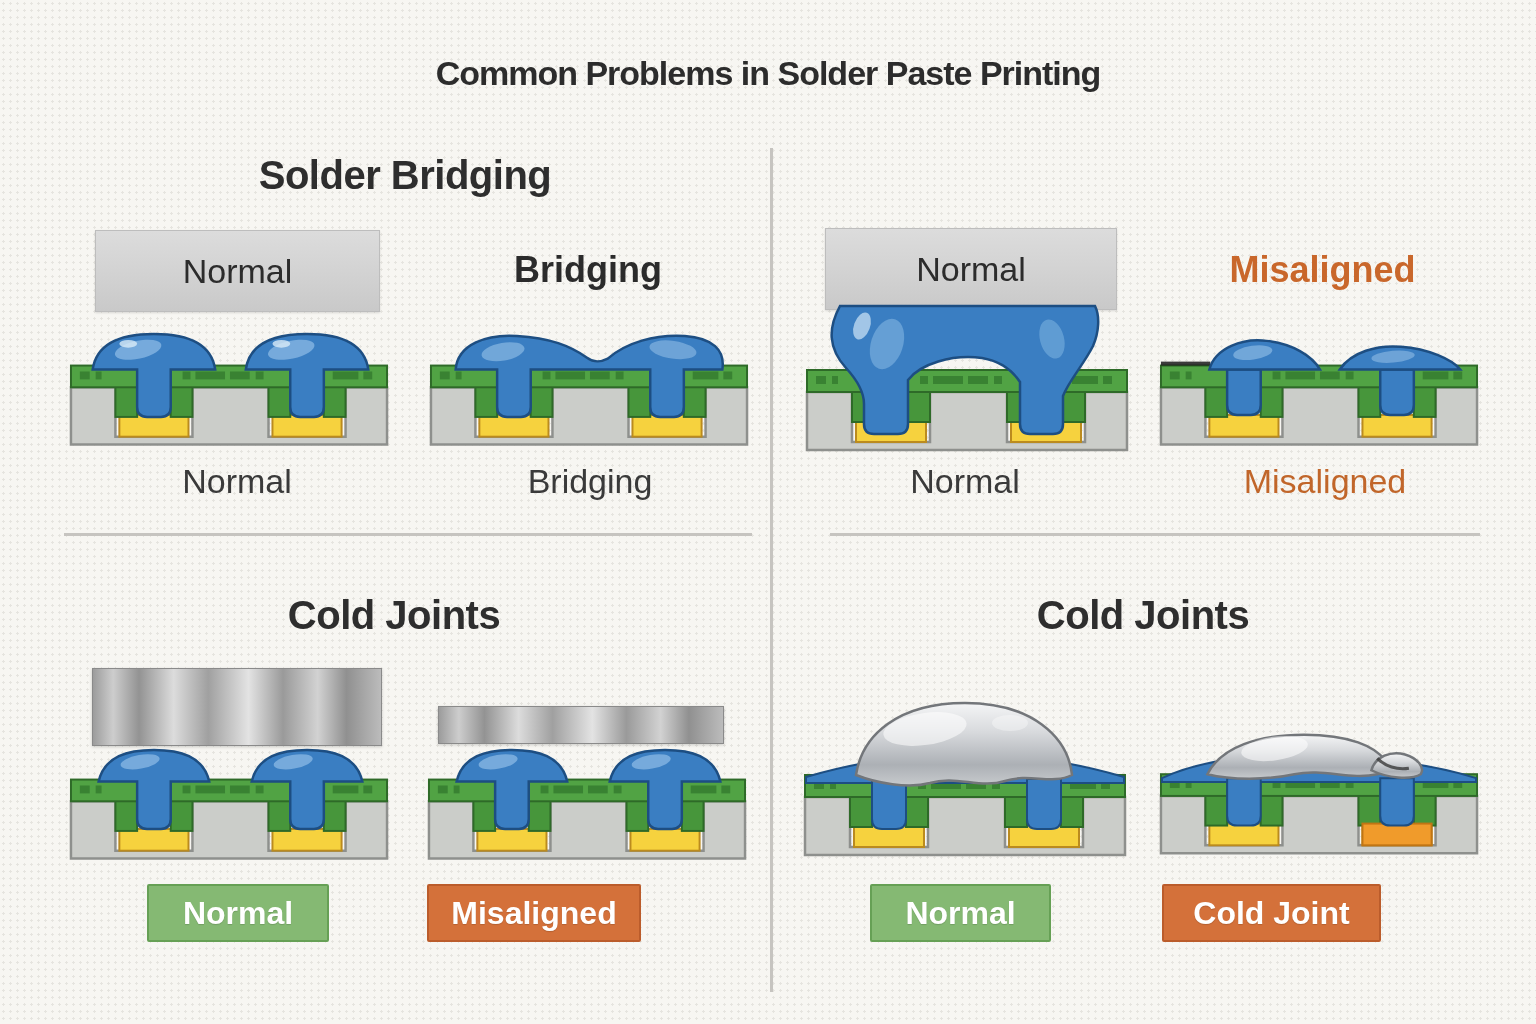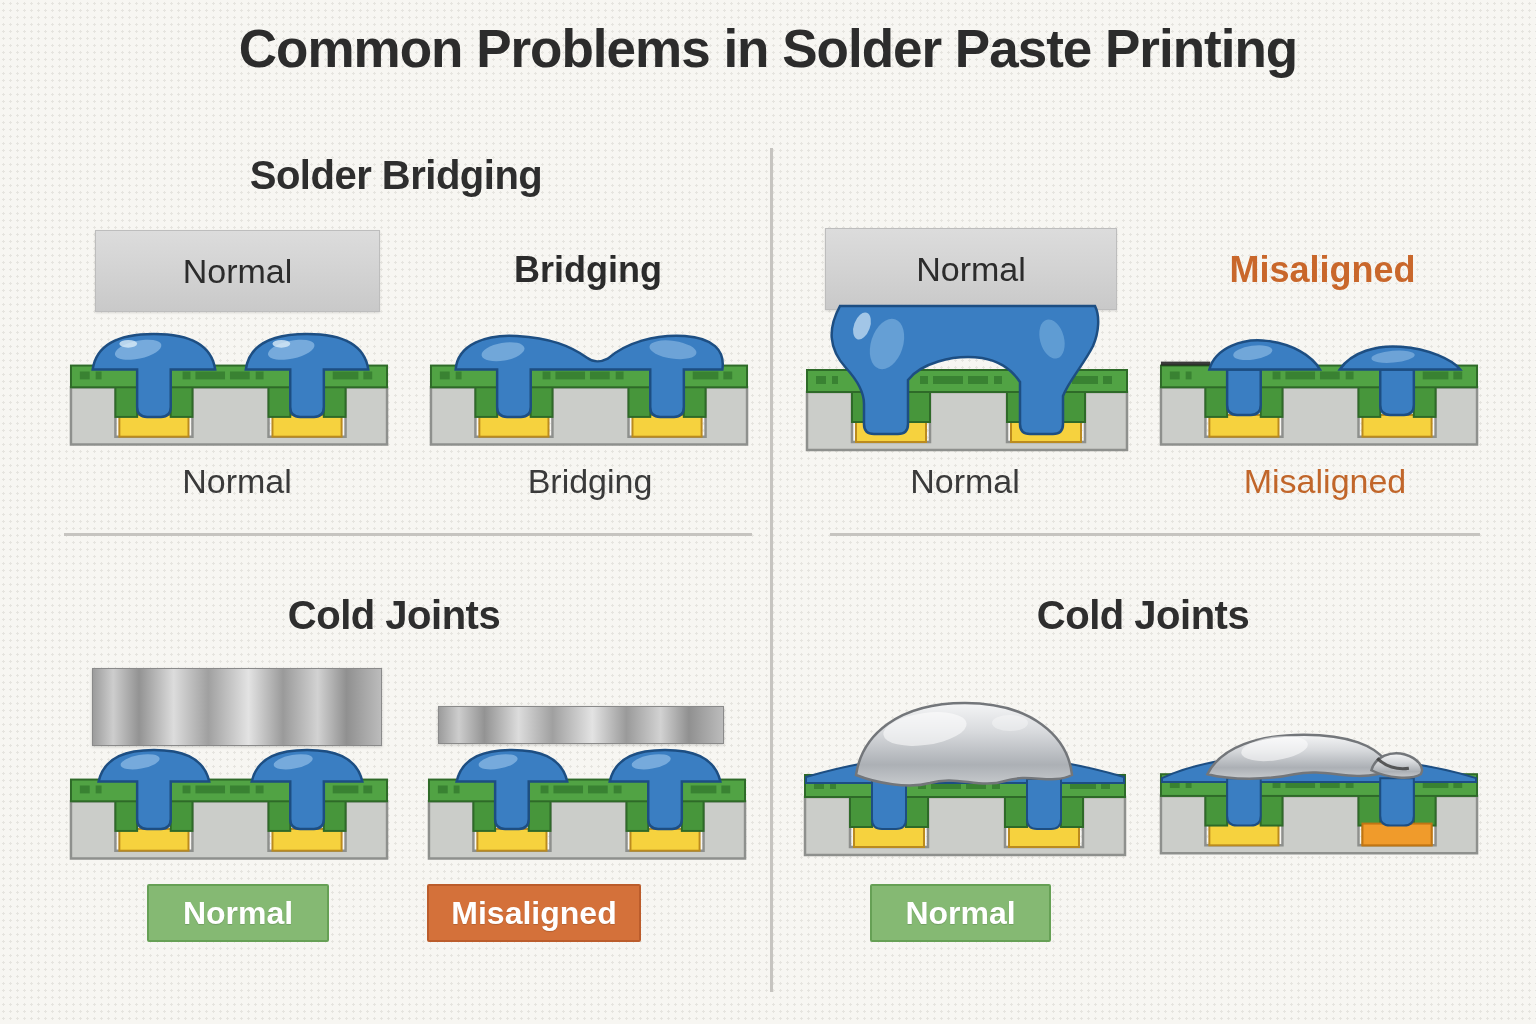--- a/index.html
+++ b/index.html
@@ -11,22 +11,22 @@
     position:relative;width:1536px;height:1024px;overflow:hidden;
     background-color:#f7f6f2;
     background-image:radial-gradient(circle, rgba(190,186,178,0.30) 1px, transparent 1.4px);
     background-size:7px 7px;
     color:#2d2d2d;
   }
   .abs{position:absolute;}
   .ctr{display:flex;align-items:center;justify-content:center;text-align:center;}
 
   .page-title{
-    left:0;top:18px;width:1536px;height:60px;
-    font-size:53px;font-weight:700;letter-spacing:-1px;color:#2c2c2c;
+    left:0;top:43px;width:1536px;height:60px;
+    font-size:34px;font-weight:700;letter-spacing:-1px;color:#2c2c2c;
   }
   .quad-heading{
     height:54px;font-size:40px;font-weight:700;letter-spacing:-0.5px;color:#2e2e2e;
   }
   .stencil-block{
     background:linear-gradient(180deg,#dcdcdc 0%,#d2d2d2 55%,#c9c9c9 100%);
     border:1px solid #bdbdbd;
     box-shadow:0 1px 2px rgba(0,0,0,0.12);
   }
   .stencil-label{font-size:34px;font-weight:400;color:#2c2c2c;width:100%;height:100%;}
@@ -102,21 +102,21 @@
 </svg>
 
 <div class="canvas">
 
   <div class="abs ctr page-title">Common Problems in Solder Paste Printing</div>
 
   <div class="abs divider" style="left:770px;top:148px;width:3px;height:844px"></div>
   <div class="abs divider" style="left:64px;top:533px;width:688px;height:3px"></div>
   <div class="abs divider" style="left:830px;top:533px;width:650px;height:3px"></div>
 
-  <div class="abs ctr quad-heading" style="left:46px;top:148px;width:700px">Solder Bridging</div>
+  <div class="abs ctr quad-heading" style="left:55px;top:148px;width:700px">Solder Bridging</div>
 
   <div class="abs ctr stencil-block" style="left:95px;top:230px;width:283px;height:80px">
     <span class="ctr stencil-label">Normal</span>
   </div>
 
   <div class="abs ctr top-label" style="left:438px;top:240px;width:300px">Bridging</div>
 
   <svg class="abs" style="left:66px;top:330px" width="326" viewBox="0 0 330 120">
     <use href="#pcbBase"></use>
     <use href="#mush" x="89"></use>
@@ -210,14 +210,15 @@
     <path d="M6,70 C40,54 90,46 150,47 C220,48 280,56 324,70 L324,74 L6,74 Z" fill="#3a7ec2" stroke="#1d4e82" stroke-width="2"></path>
     <path d="M72,70 L72,108 Q72,118 82,118 L96,118 Q106,118 106,108 L106,70 Z" fill="#3a7ec2" stroke="#1d4e82" stroke-width="2"></path>
     <path d="M227,70 L227,108 Q227,118 237,118 L251,118 Q261,118 261,108 L261,70 Z" fill="#3a7ec2" stroke="#1d4e82" stroke-width="2"></path>
     <path d="M52,66 C66,38 104,26 150,26 C196,26 222,38 232,52 C238,60 234,64 224,66 C196,72 170,60 140,66 C112,72 76,72 52,66 Z" fill="url(#silver)" stroke="#73767a" stroke-width="2.5"></path>
     <path d="M218,62 C222,48 238,42 252,46 C266,50 272,60 268,66 C258,72 234,70 218,62 Z" fill="url(#silver)" stroke="#73767a" stroke-width="2.5"></path>
     <path d="M224,50 C232,58 244,62 256,60" fill="none" stroke="#3a3a3a" stroke-width="3" opacity="0.8"></path>
     <ellipse cx="120" cy="40" rx="34" ry="12" fill="#ffffff" opacity="0.55" transform="rotate(-8 120 40)"></ellipse>
   </svg>
 
   <div class="abs ctr badge green" style="left:870px;top:884px;width:177px;height:54px">Normal</div>
+  <div class="abs ctr badge orange" style="left:1162px;top:884px;width:215px;height:54px">Cold Joint</div>
 
 </div>
 
 </body></html>

